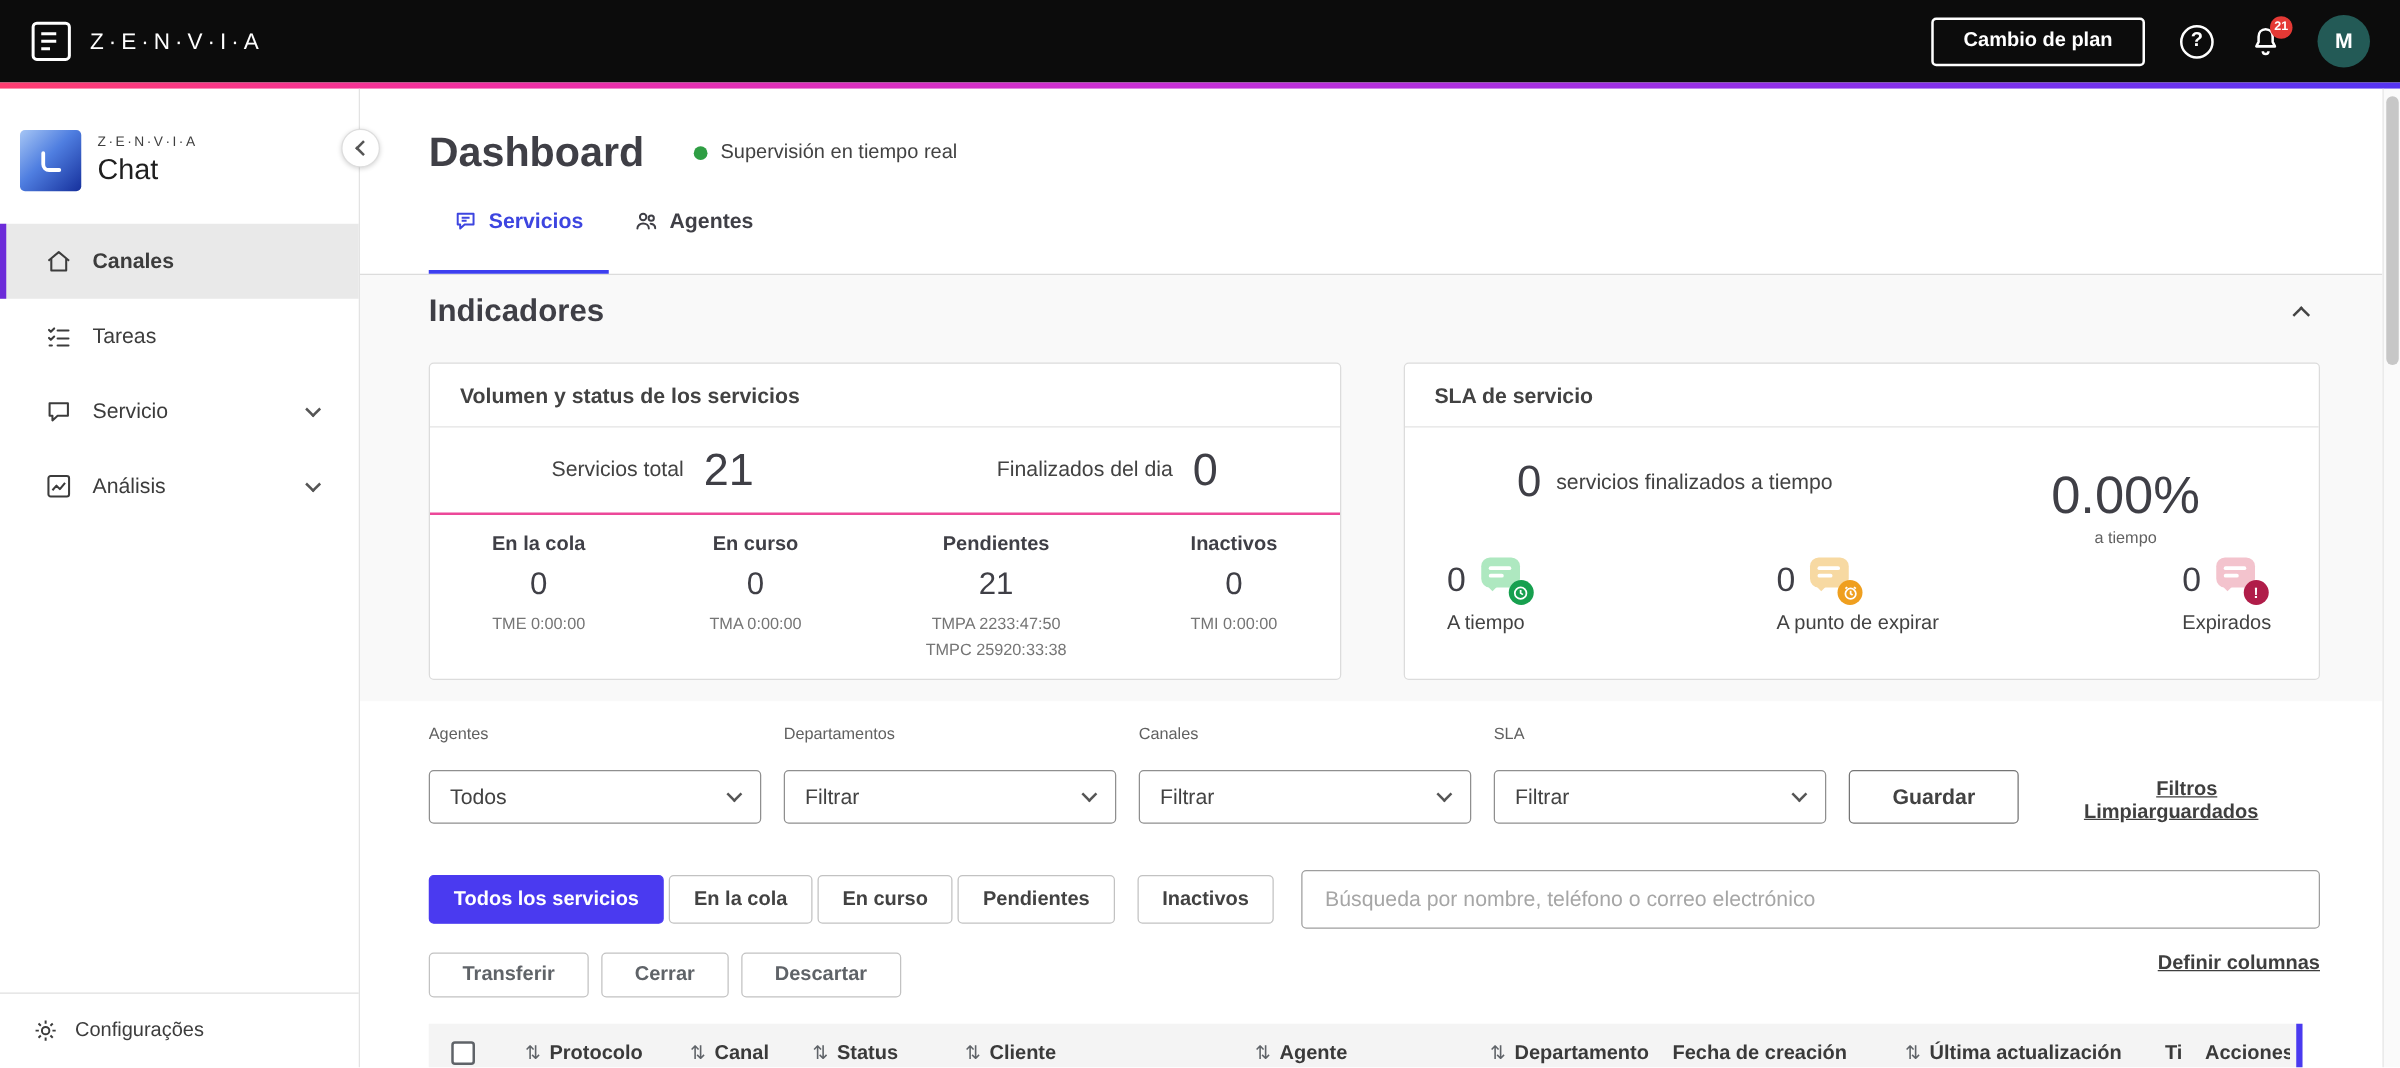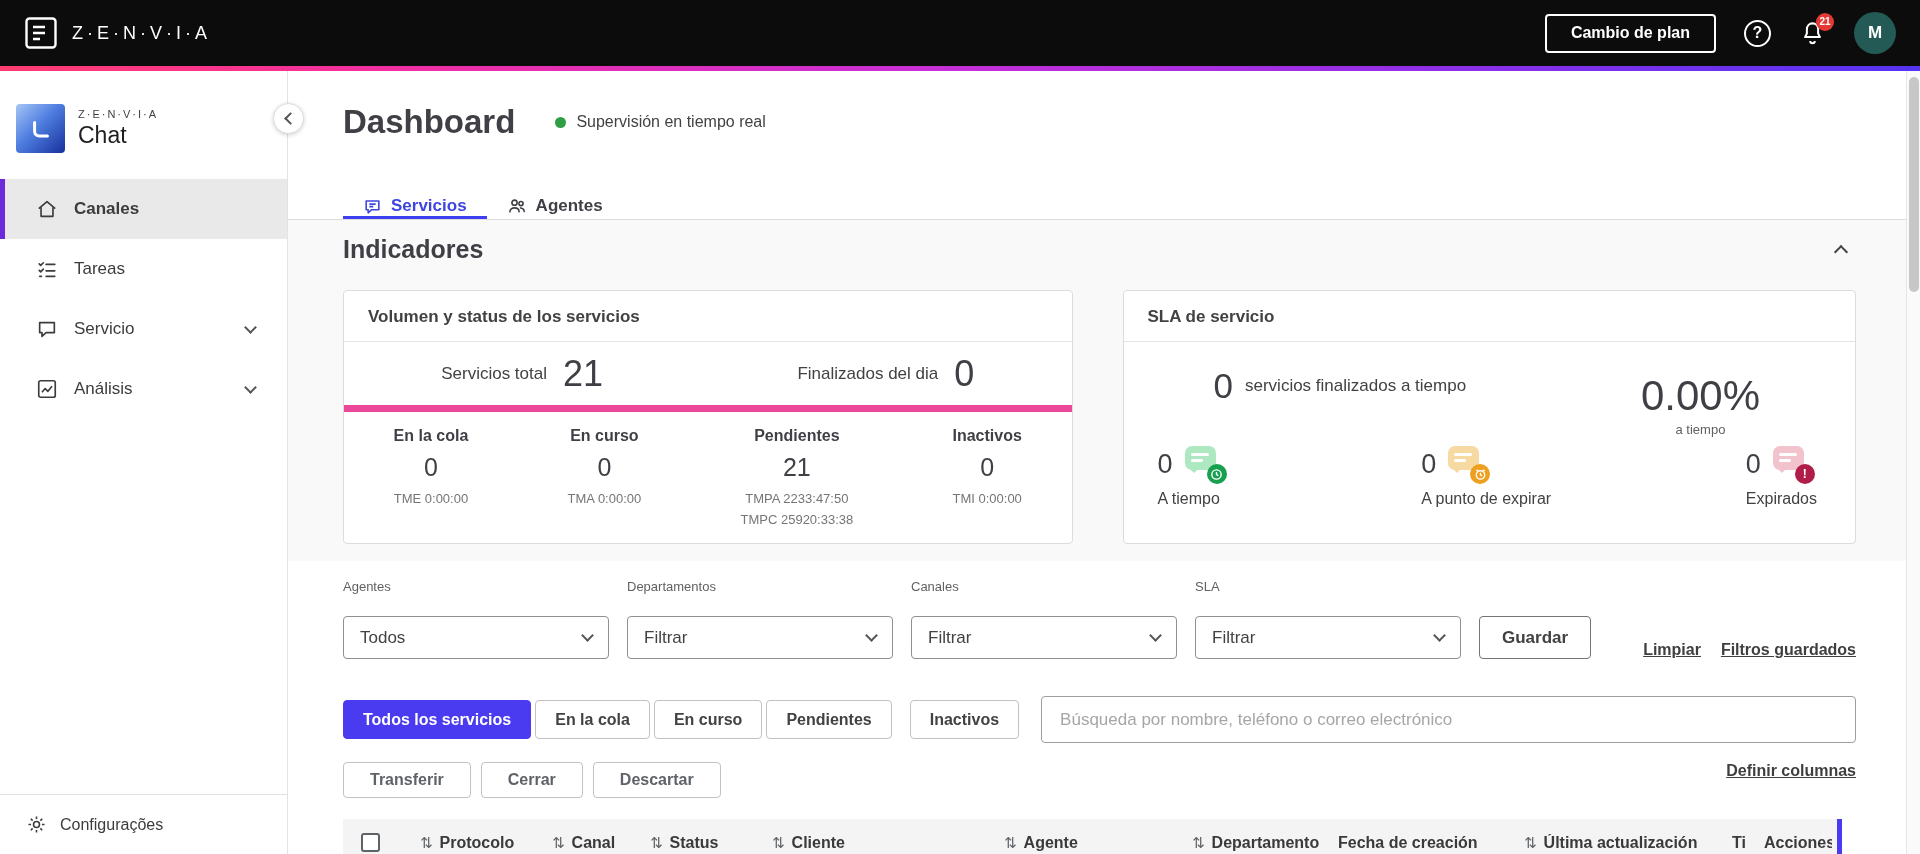--- a/index.html
+++ b/index.html
@@ -58,38 +58,38 @@
                transform:rotate(45deg); margin-left:3px; }
 
   
   .main { flex:1 1 auto; overflow:hidden; background:#fff; }
   .page-head { padding:32px 50px 0 55px; display:flex; align-items:center; }
   .page-title { font-size:33px; font-weight:bold; color:#3f3f46; }
   .rt-status { display:flex; align-items:center; gap:10px; margin-left:40px; font-size:16px; color:#424242; }
   .green-dot { width:11px; height:11px; border-radius:50%; background:#2f9e44; }
 
   .tabbar { margin-top:26px; padding-left:55px; border-bottom:1px solid #dcdcdc; display:flex; }
-  .tab { display:flex; align-items:flex-end; gap:9px; height:52px; padding:0 20px; font-size:17px;
+  .tab { display:flex; align-items:flex-start; gap:9px; height:52px; padding:0 20px; font-size:17px;
          font-weight:bold; color:#3f3f46; border-bottom:3px solid transparent; cursor:pointer; }
   .tab.active { color:#3d45e0; border-bottom-color:#3d3ff0; }
 
   
   .indicators { background:#f9f9f9; padding:12px 50px 17px 55px; }
   .ind-head { display:flex; align-items:center; justify-content:space-between; }
   .ind-title { font-size:25px; font-weight:bold; color:#3f3f46; line-height:34px; }
   .chev-up-btn { width:30px; height:30px; display:flex; align-items:center; justify-content:center; cursor:pointer; }
   .chev-up { width:10px; height:10px; border-right:2.5px solid #444; border-bottom:2.5px solid #444;
              transform:rotate(-135deg); margin-top:5px; }
   .cards { display:flex; gap:50px; margin-top:24px; }
   .card { background:#fff; border:1px solid #dcdcdc; border-radius:4px; height:254px; }
   .card-volume { width:734px; }
   .card-sla { width:738px; }
   .card-title-row { padding:16px 24px 14px; border-bottom:1px solid #e4e4e4; font-size:17px; font-weight:bold; color:#424242; }
 
-  .totals-row { display:flex; justify-content:space-around; align-items:center; height:70px; border-bottom:7px solid #ec4899; }
+  .totals-row { display:flex; justify-content:space-around; align-items:center; height:70px; border-bottom:2px solid #ec4899; }
   .total-group { display:flex; align-items:center; gap:16px; }
   .total-label { font-size:17px; color:#424242; }
   .total-value { font-size:36px; color:#3f3f46; font-weight:400; }
 
   .vstats-row { display:flex; justify-content:space-around; padding-top:15px; }
   .vstat { text-align:center; }
   .vstat-label { font-size:16px; font-weight:bold; color:#3f3f46; }
   .vstat-value { font-size:25px; color:#3f3f46; margin-top:8px; }
   .vstat-sub { font-size:13px; color:#757575; margin-top:8px; line-height:17px; }
   .vstat-sub2 { font-size:13px; color:#757575; margin-top:4px; line-height:17px; }
@@ -128,21 +128,21 @@
 
   
   .filters-row { display:flex; align-items:flex-end; padding:18px 50px 0 55px; }
   .filter-field { display:flex; flex-direction:column; margin-right:18px; }
   .filter-label { font-size:13px; color:#616161; margin-bottom:8px; }
   .select-box { width:266px; height:43px; border:1px solid #8f8f8f; border-radius:4px; background:#fff;
                 display:flex; align-items:center; justify-content:space-between; padding:0 16px;
                 font-size:17px; color:#424242; cursor:pointer;margin-top:14px; }
   .caret-down { width:9px; height:9px; border-right:2px solid #555; border-bottom:2px solid #555;
                 transform:rotate(45deg); margin-top:-4px; }
-  .save-btn { height:43px; padding:0 22px; background:#fff; border:1px solid #757575; border-radius:4px;
+  .save-btn { height:43px; padding:0 34px; background:#fff; border:1px solid #757575; border-radius:4px;
               font-size:17px; font-weight:bold; color:#424242; cursor:pointer; font-family:inherit; }
   .link { font-size:16px; color:#3f3f3f; text-decoration:underline; font-weight:bold; cursor:pointer; }
   .link-clear { margin-left:52px; }
   .link-saved { margin-left:auto; }
 
   
   .pills-row { display:flex; align-items:center; padding:37px 50px 0 55px; }
   .pill { height:39px; padding:0 19px; background:#fff; border:1px solid #c2c2c2; border-radius:4px;
           font-size:16px; font-weight:bold; color:#424242; cursor:pointer; font-family:inherit; margin-right:4px; }
   .pill.active { background:#4a3af0; border-color:#4a3af0; color:#fff; }

